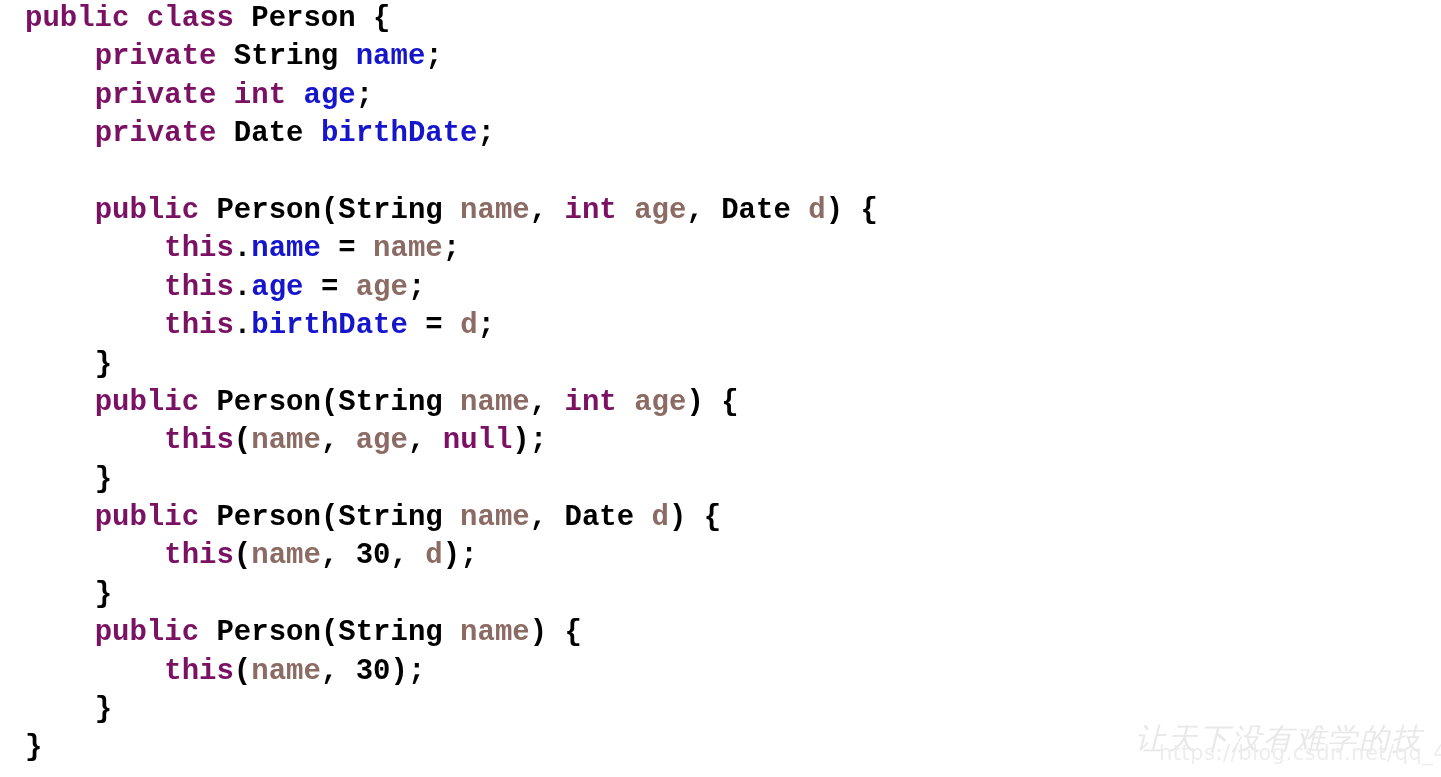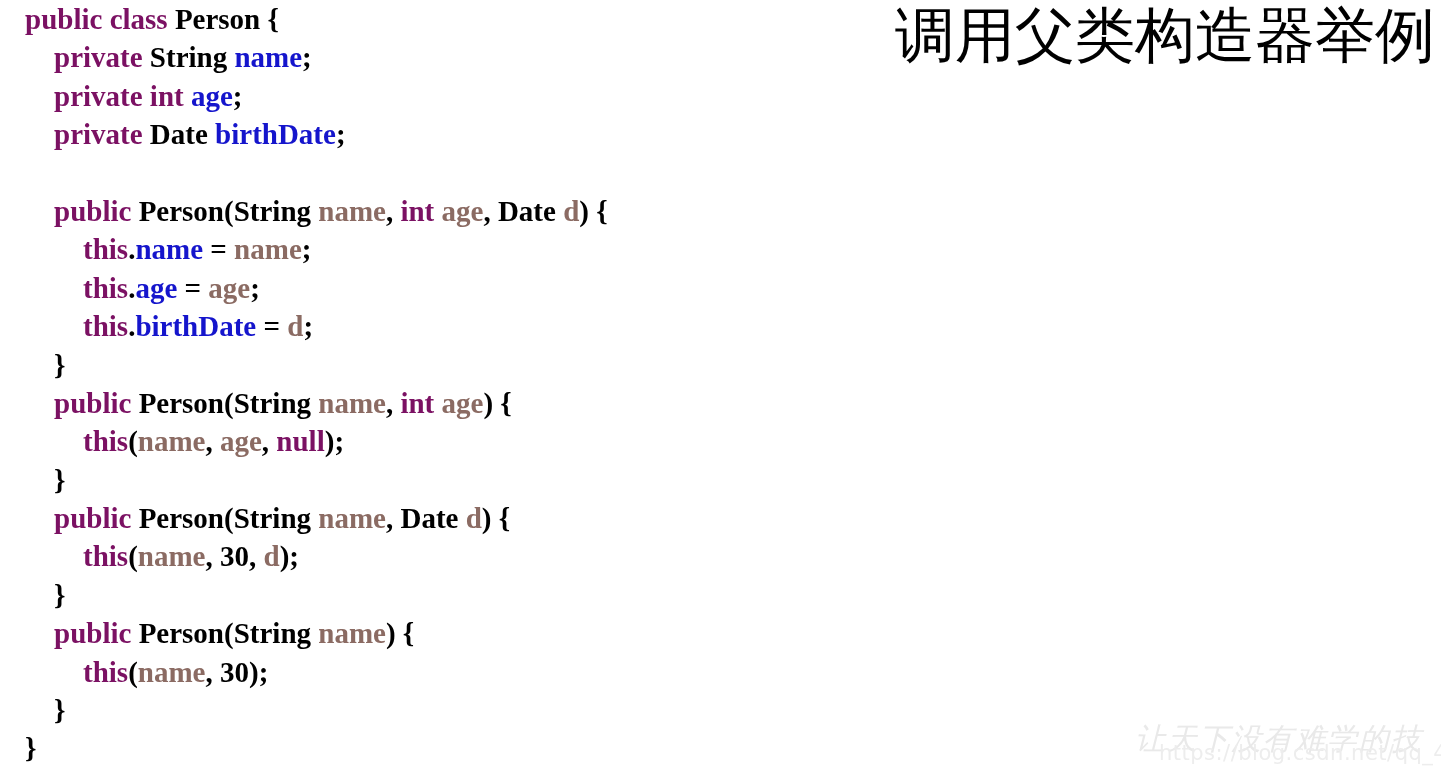--- a/index.html
+++ b/index.html
@@ -33,21 +33,21 @@
     letter-spacing: 0px;
     white-space: nowrap;
     font-weight: 400;
   }
 
   
   #code-block {
     position: absolute;
     left: 25px;
     top: 0px;
-    font-family: Liberation Serif, serif;
+    font-family: Liberation Mono, monospace;
     font-size: 29px;
     font-weight: bold;
     line-height: 38.4px;
     white-space: pre;
     color: #000000;
   }
   .code-line {
     height: 38.4px;
     white-space: pre;
   }
@@ -90,21 +90,20 @@
     color: #EDEDED;
     white-space: nowrap;
     letter-spacing: 0.5px;
   }
 </style>
 </head>
 <body>
 
 <div id="slide">
 
-  <div id="slide-title">调用父类构造器举例</div>
 
   <div id="code-block"><div class="code-line"><span class="t-kw">public</span><span class="t-pun"> </span><span class="t-kw">class</span><span class="t-pun"> </span><span class="t-type">Person</span><span class="t-pun"> {</span></div><div class="code-line"><span>    </span><span class="t-kw">private</span><span class="t-pun"> </span><span class="t-type">String</span><span class="t-pun"> </span><span class="t-fld">name</span><span class="t-pun">;</span></div><div class="code-line"><span>    </span><span class="t-kw">private</span><span class="t-pun"> </span><span class="t-kw">int</span><span class="t-pun"> </span><span class="t-fld">age</span><span class="t-pun">;</span></div><div class="code-line"><span>    </span><span class="t-kw">private</span><span class="t-pun"> </span><span class="t-type">Date</span><span class="t-pun"> </span><span class="t-fld">birthDate</span><span class="t-pun">;</span></div><div class="code-line">&nbsp;</div><div class="code-line"><span>    </span><span class="t-kw">public</span><span class="t-pun"> </span><span class="t-type">Person</span><span class="t-pun">(</span><span class="t-type">String</span><span class="t-pun"> </span><span class="t-par">name</span><span class="t-pun">, </span><span class="t-kw">int</span><span class="t-pun"> </span><span class="t-par">age</span><span class="t-pun">, </span><span class="t-type">Date</span><span class="t-pun"> </span><span class="t-par">d</span><span class="t-pun">) {</span></div><div class="code-line"><span>        </span><span class="t-kw">this</span><span class="t-pun">.</span><span class="t-fld">name</span><span class="t-pun"> = </span><span class="t-par">name</span><span class="t-pun">;</span></div><div class="code-line"><span>        </span><span class="t-kw">this</span><span class="t-pun">.</span><span class="t-fld">age</span><span class="t-pun"> = </span><span class="t-par">age</span><span class="t-pun">;</span></div><div class="code-line"><span>        </span><span class="t-kw">this</span><span class="t-pun">.</span><span class="t-fld">birthDate</span><span class="t-pun"> = </span><span class="t-par">d</span><span class="t-pun">;</span></div><div class="code-line"><span>    </span><span class="t-pun">}</span></div><div class="code-line"><span>    </span><span class="t-kw">public</span><span class="t-pun"> </span><span class="t-type">Person</span><span class="t-pun">(</span><span class="t-type">String</span><span class="t-pun"> </span><span class="t-par">name</span><span class="t-pun">, </span><span class="t-kw">int</span><span class="t-pun"> </span><span class="t-par">age</span><span class="t-pun">) {</span></div><div class="code-line"><span>        </span><span class="t-kw">this</span><span class="t-pun">(</span><span class="t-par">name</span><span class="t-pun">, </span><span class="t-par">age</span><span class="t-pun">, </span><span class="t-kw">null</span><span class="t-pun">);</span></div><div class="code-line"><span>    </span><span class="t-pun">}</span></div><div class="code-line"><span>    </span><span class="t-kw">public</span><span class="t-pun"> </span><span class="t-type">Person</span><span class="t-pun">(</span><span class="t-type">String</span><span class="t-pun"> </span><span class="t-par">name</span><span class="t-pun">, </span><span class="t-type">Date</span><span class="t-pun"> </span><span class="t-par">d</span><span class="t-pun">) {</span></div><div class="code-line"><span>        </span><span class="t-kw">this</span><span class="t-pun">(</span><span class="t-par">name</span><span class="t-pun">, </span><span class="t-num">30</span><span class="t-pun">, </span><span class="t-par">d</span><span class="t-pun">);</span></div><div class="code-line"><span>    </span><span class="t-pun">}</span></div><div class="code-line"><span>    </span><span class="t-kw">public</span><span class="t-pun"> </span><span class="t-type">Person</span><span class="t-pun">(</span><span class="t-type">String</span><span class="t-pun"> </span><span class="t-par">name</span><span class="t-pun">) {</span></div><div class="code-line"><span>        </span><span class="t-kw">this</span><span class="t-pun">(</span><span class="t-par">name</span><span class="t-pun">, </span><span class="t-num">30</span><span class="t-pun">);</span></div><div class="code-line"><span>    </span><span class="t-pun">}</span></div><div class="code-line"><span class="t-pun">}</span></div></div>
 
   <div id="watermark">
     <div id="watermark-calligraphy">让天下没有难学的技</div>
     <div id="watermark-url">https://blog.csdn.net/qq_42083278</div>
   </div>
 
 </div>
 

